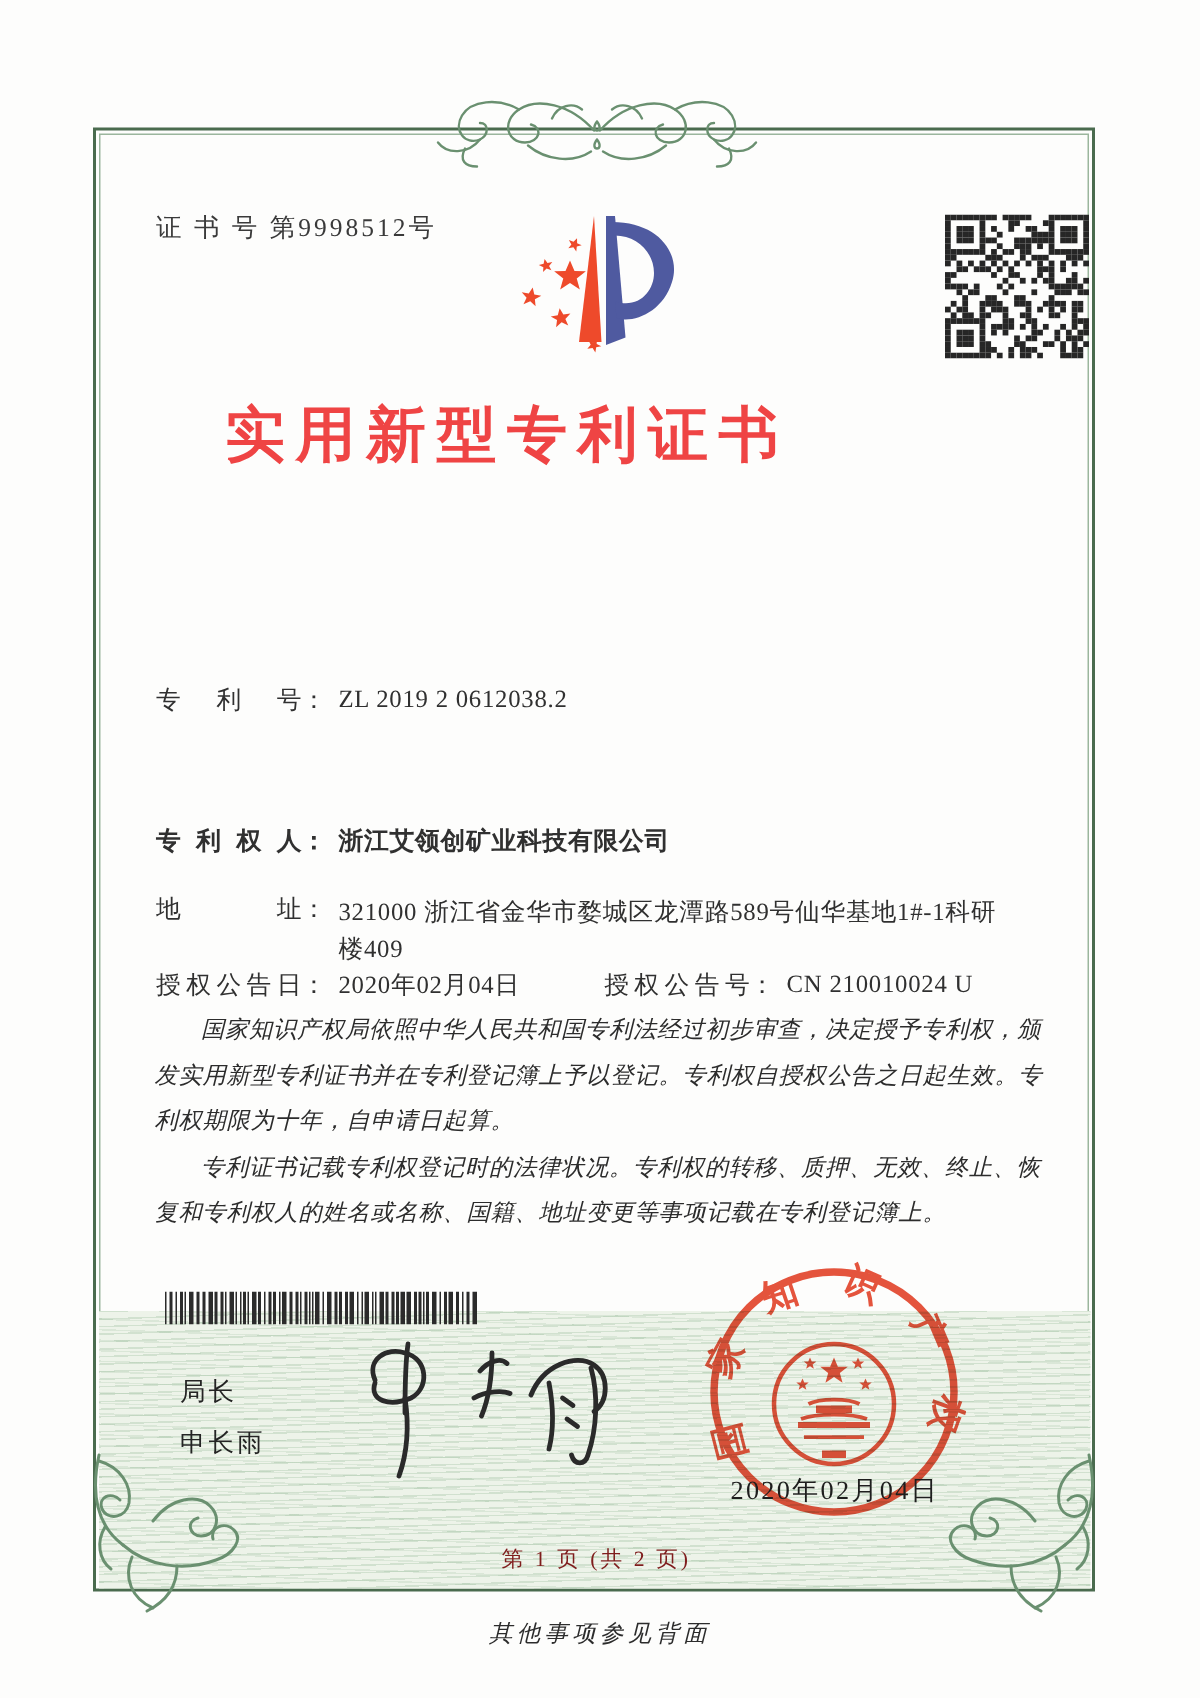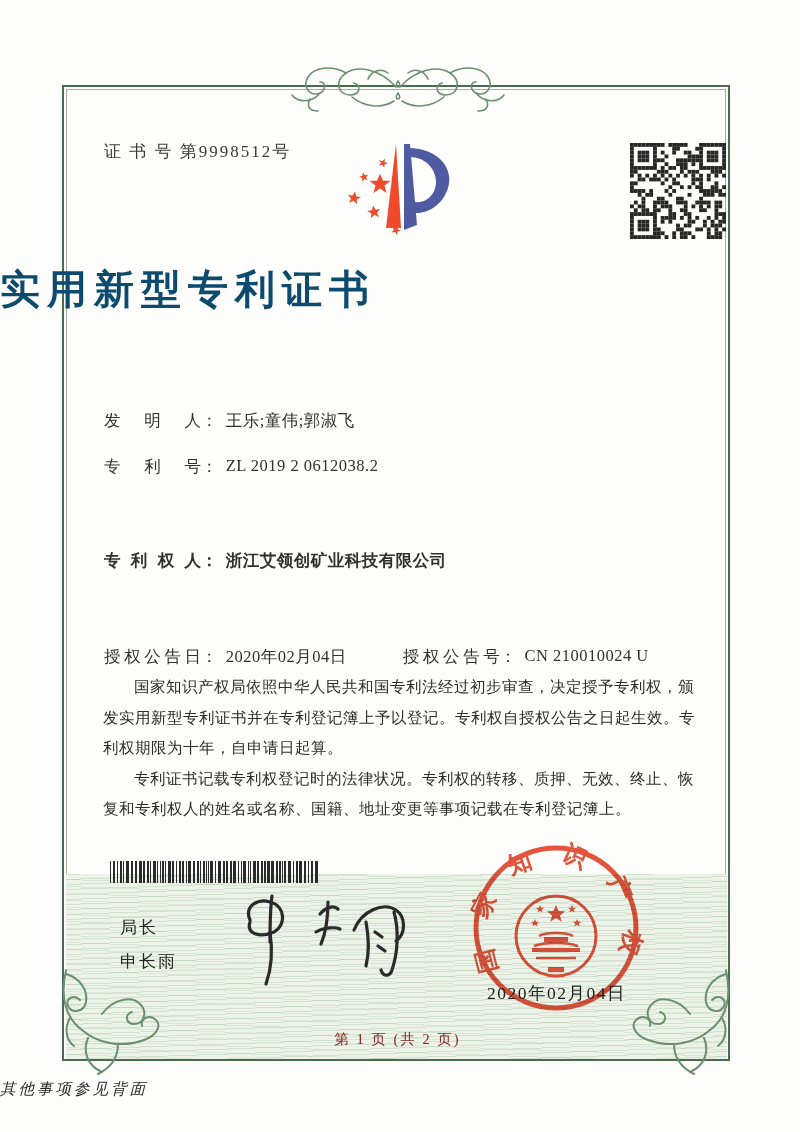--- a/index.html
+++ b/index.html
@@ -30,50 +30,50 @@
   }
 
   .orn{position:absolute;pointer-events:none;}
   .orn svg{display:block;}
 
   .cert-no{position:absolute;left:104px;top:140px;font-size:17px;letter-spacing:2px;color:#3a3a3a;}
 
   .logo{position:absolute;left:334px;top:122px;width:132px;height:136px;}
   .qr{position:absolute;left:630px;top:143px;width:96px;height:96px;}
 
-  .title{position:absolute;left:0;top:262px;width:676px;margin:0;
-    font-size:40px;font-weight:600;letter-spacing:7px;color:#0c4a6e;}
+  .title{position:absolute;left:0;top:262px;width:676px;margin:0;text-align:center;
+    font-size:40px;font-weight:600;letter-spacing:7px;color:#ef4444;}
 
   .row{position:absolute;left:104px;font-size:16.5px;color:#303030;white-space:nowrap;}
   .flabel{display:inline-block;width:97px;text-align:justify;text-align-last:justify;vertical-align:top;}
   .colon{display:inline-block;vertical-align:top;}
   .fvalue{display:inline-block;margin-left:4px;vertical-align:top;letter-spacing:0.5px;}
   .fvalue.wrap{white-space:normal;width:452px;line-height:25px;}
   .row .second{margin-left:52px;}
 
   .paras{position:absolute;left:103px;top:672px;width:601px;font-size:15.5px;line-height:30.5px;
-    color:#2c2c2c;letter-spacing:0.5px;}
+    font-style:italic;color:#2c2c2c;letter-spacing:0.5px;}
   .paras p{margin:0;text-indent:2em;}
 
   .barcode{position:absolute;left:110px;top:861px;width:212px;height:22px;}
 
   .officer{position:absolute;left:120px;font-family:"Liberation Sans","DejaVu Sans",sans-serif;
     font-size:17px;color:#242424;letter-spacing:2px;}
   .officer.t1{top:916px;}
   .officer.t2{top:950px;}
 
   .signature{position:absolute;left:220px;top:884px;width:200px;height:112px;}
 
   .seal{position:absolute;left:468px;top:840px;width:176px;height:176px;
     mix-blend-mode:multiply;opacity:.93;}
   .seal-date{position:absolute;left:487px;top:981px;font-size:17.5px;letter-spacing:1.5px;color:#1e1e1e;z-index:5;}
 
   .page-info{position:absolute;left:0;top:1030px;width:795px;text-align:center;font-size:14.5px;
     letter-spacing:2px;color:#7f1d1d;}
-  .back-note{position:absolute;left:0;top:1079px;width:800px;font-size:15.5px;
+  .back-note{position:absolute;left:0;top:1079px;width:800px;text-align:center;font-size:15.5px;
     font-style:italic;letter-spacing:3px;color:#2c2c2c;}
 </style>
 </head>
 <body>
 
 <div class="page">
 
   <div class="frame-outer">
     <div class="frame-inner"></div>
   </div>
@@ -463,31 +463,31 @@
         <rect x="61.44" y="92.16" width="3.84" height="3.84" fill="#262626"></rect>
         <rect x="76.80" y="92.16" width="3.84" height="3.84" fill="#262626"></rect>
         <rect x="80.64" y="92.16" width="3.84" height="3.84" fill="#262626"></rect>
         <rect x="84.48" y="92.16" width="3.84" height="3.84" fill="#262626"></rect>
         <rect x="88.32" y="92.16" width="3.84" height="3.84" fill="#262626"></rect>
       </svg>
   </div>
 
   <h1 class="title">实用新型专利证书</h1>
 
-  <div class="row" style="top:410px;">
-    <span class="flabel">发明人</span><span class="colon">：</span>
-    <span class="fvalue">王乐;童伟;郭淑飞</span>
-  </div>
   <div class="row" style="top:456px;">
     <span class="flabel">专利号</span><span class="colon">：</span>
     <span class="fvalue">ZL 2019 2 0612038.2</span>
   </div>
   <div class="row" style="top:550px;font-weight:bold;">
     <span class="flabel">专利权人</span><span class="colon">：</span>
     <span class="fvalue">浙江艾领创矿业科技有限公司</span>
+  </div>
+  <div class="row" style="top:595px;">
+    <span class="flabel">地址</span><span class="colon">：</span>
+    <span class="fvalue wrap">321000 浙江省金华市婺城区龙潭路589号仙华基地1#-1科研楼409</span>
   </div>
   <div class="row" style="top:646px;">
     <span class="flabel">授权公告日</span><span class="colon">：</span>
     <span class="fvalue">2020年02月04日</span>
     <span class="flabel second">授权公告号</span><span class="colon">：</span>
     <span class="fvalue">CN 210010024 U</span>
   </div>
 
   <div class="paras">
     <p>国家知识产权局依照中华人民共和国专利法经过初步审查，决定授予专利权，颁发实用新型专利证书并在专利登记簿上予以登记。专利权自授权公告之日起生效。专利权期限为十年，自申请日起算。</p>

